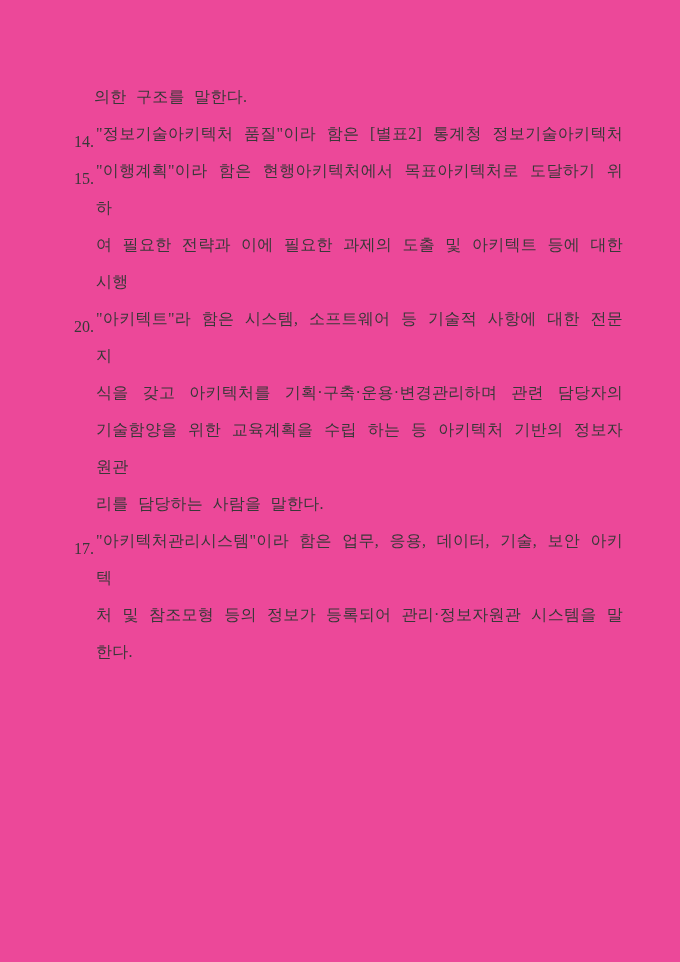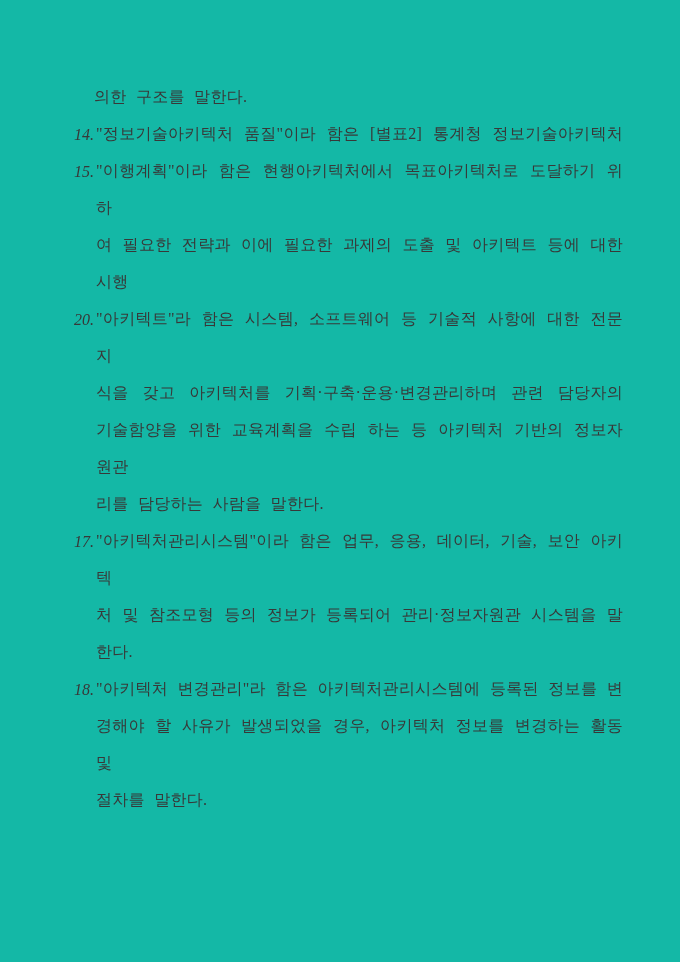--- a/index.html
+++ b/index.html
@@ -5,21 +5,21 @@
   html, body {
     margin: 0;
     padding: 0;
     background: #e8e8e8;
   }
   .page {
     position: relative;
     width: 680px;
     height: 962px;
     margin: 0 auto;
-    background: #14b8a6;
+    background: #ec4899;
     color: #383838;
     font-family: "Liberation Serif", "DejaVu Serif", serif;
     font-size: 16px;
     overflow: hidden;
   }
   .content {
     position: absolute;
     top: 78px;
     left: 0;
     right: 0;
@@ -41,24 +41,23 @@
     width: 529px;
   }
   .item {
     position: relative;
     margin-left: 96px;
     width: 527px;
   }
   .item .num {
     position: absolute;
     left: -22px;
-    top: 1px;
+    top: 8px;
     line-height: 37px;
     letter-spacing: 0;
-    font-style: italic;
   }
 </style>
 </head>
 <body>
 
 <div class="page">
   <div class="content">
 
     <div class="intro">
       <div class="line">의한 구조를 말한다.</div>
@@ -83,21 +82,15 @@
       <div class="line">리를 담당하는 사람을 말한다.</div>
     </div>
 
     <div class="item">
       <span class="num">17.</span>
       <div class="line just">"아키텍처관리시스템"이라 함은 업무, 응용, 데이터, 기술, 보안 아키텍</div>
       <div class="line just">처 및 참조모형 등의 정보가 등록되어 관리·정보자원관 시스템을 말</div>
       <div class="line">한다.</div>
     </div>
 
-    <div class="item">
-      <span class="num">18.</span>
-      <div class="line just">"아키텍처 변경관리"라 함은 아키텍처관리시스템에 등록된 정보를 변</div>
-      <div class="line just">경해야 할 사유가 발생되었을 경우, 아키텍처 정보를 변경하는 활동 및</div>
-      <div class="line">절차를 말한다.</div>
-    </div>
 
   </div>
 </div>
 
 </body></html>

